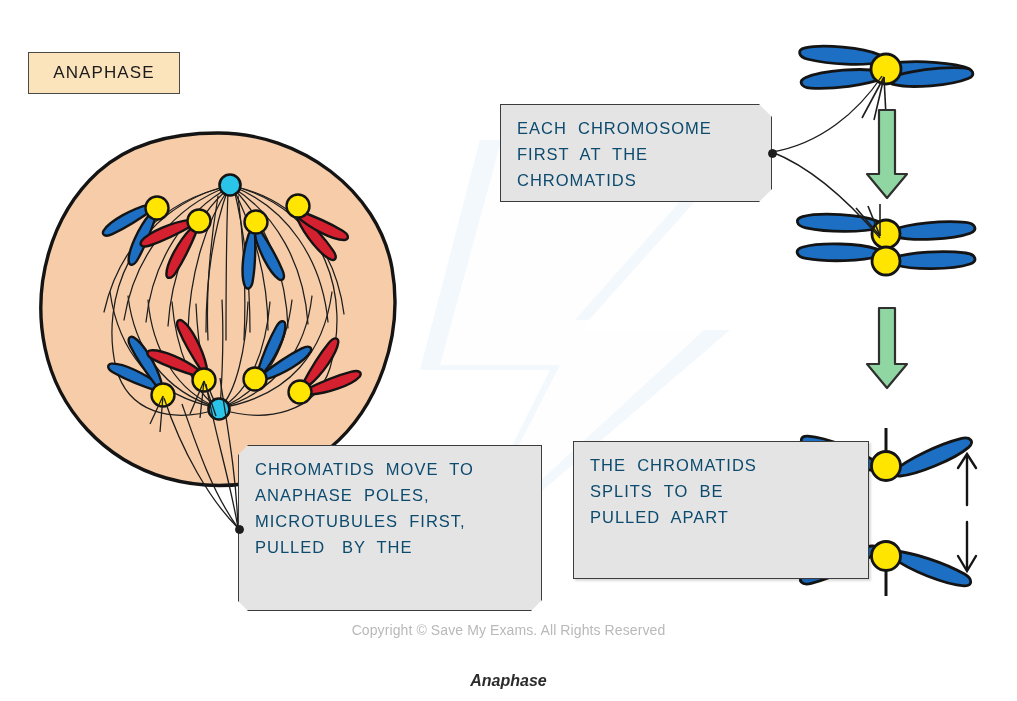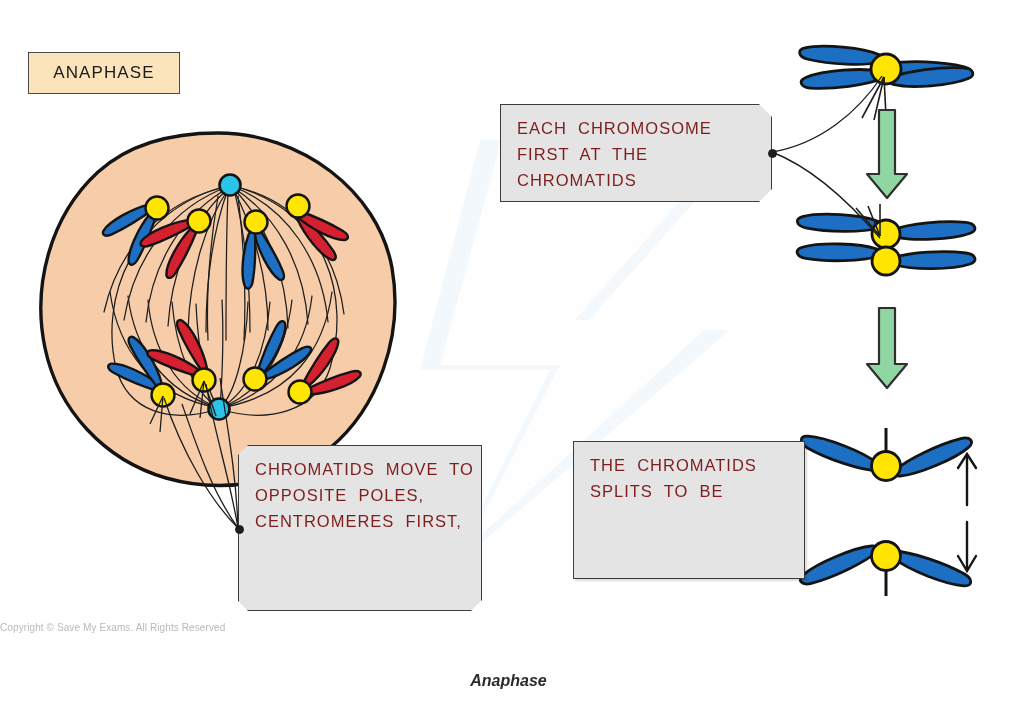--- a/index.html
+++ b/index.html
@@ -36,42 +36,42 @@
     color: #1b1b1b;
     font-family: "Liberation Sans", sans-serif;
   }
 
   
   .callout {
     background: #E4E4E4;
     border: 1.5px solid #3c3c3c;
     box-sizing: border-box;
     padding: 10px 14px 10px 16px;
-    color: #7f1d1d;
+    color: #0c4a6e;
     font-size: 16.5px;
     line-height: 26px;
     letter-spacing: 1.0px;
     box-shadow: 2px 2px 2px rgba(0,0,0,0.14);
   }
   .callout .ln { white-space: pre; display: block; }
 
   #callout-split {
     left: 500px; top: 104px;
     width: 272px; height: 98px;
     
     clip-path: polygon(0 0, calc(100% - 13px) 0, 100% 13px, 100% calc(100% - 13px), calc(100% - 13px) 100%, 0 100%);
   }
   #callout-poles {
     left: 238px; top: 445px;
-    width: 244px; height: 166px;
+    width: 304px; height: 166px;
     clip-path: polygon(10px 0, 100% 0, 100% calc(100% - 11px), calc(100% - 11px) 100%, 10px 100%, 0 calc(100% - 10px), 0 10px);
   }
   #callout-pulled {
     left: 573px; top: 441px;
-    width: 232px; height: 138px;
+    width: 296px; height: 138px;
   }
 
   
   .conn-dot {
     width: 7px; height: 7px;
     border-radius: 50%;
     background: #1d1d1d;
     border: 1px solid #1d1d1d;
   }
   #dot-split { left: 768px; top: 149px; }
@@ -86,21 +86,22 @@
     width: 1017px;
     text-align: center;
     font-size: 16px;
     font-weight: bold;
     font-style: italic;
     color: #2b2b2b;
   }
   #copyright {
     left: 0; top: 622px;
     width: 1017px;
-    font-size: 10px;
+    text-align: center;
+    font-size: 14px;
     color: #b9b9b9;
     letter-spacing: 0.1px;
   }
 </style>
 </head>
 <body>
 
 <div id="stage">
 
   <svg class="abs" id="watermark" viewBox="0 0 560 470" xmlns="http://www.w3.org/2000/svg">
@@ -383,26 +384,28 @@
 
   <div class="abs callout" id="callout-split">
     <span class="ln">EACH  CHROMOSOME</span>
     <span class="ln">FIRST  AT  THE</span>
     <span class="ln">CHROMATIDS</span>
   </div>
   <div class="abs conn-dot" id="dot-split"></div>
 
   <div class="abs callout" id="callout-poles">
     <span class="ln">CHROMATIDS  MOVE  TO</span>
-    <span class="ln">OPPOSITE  POLES,</span>
-    <span class="ln">CENTROMERES  FIRST,</span>
+    <span class="ln">ANAPHASE  POLES,</span>
+    <span class="ln">MICROTUBULES  FIRST,</span>
+    <span class="ln">PULLED   BY  THE</span>
   </div>
   <div class="abs conn-dot" id="dot-poles"></div>
 
   <div class="abs callout" id="callout-pulled">
     <span class="ln">THE  CHROMATIDS</span>
     <span class="ln">SPLITS  TO  BE</span>
+    <span class="ln">PULLED  APART</span>
   </div>
 
   <div class="abs" id="copyright">Copyright © Save My Exams. All Rights Reserved</div>
   <div class="abs" id="caption">Anaphase</div>
 
 </div>
 
 </body></html>

